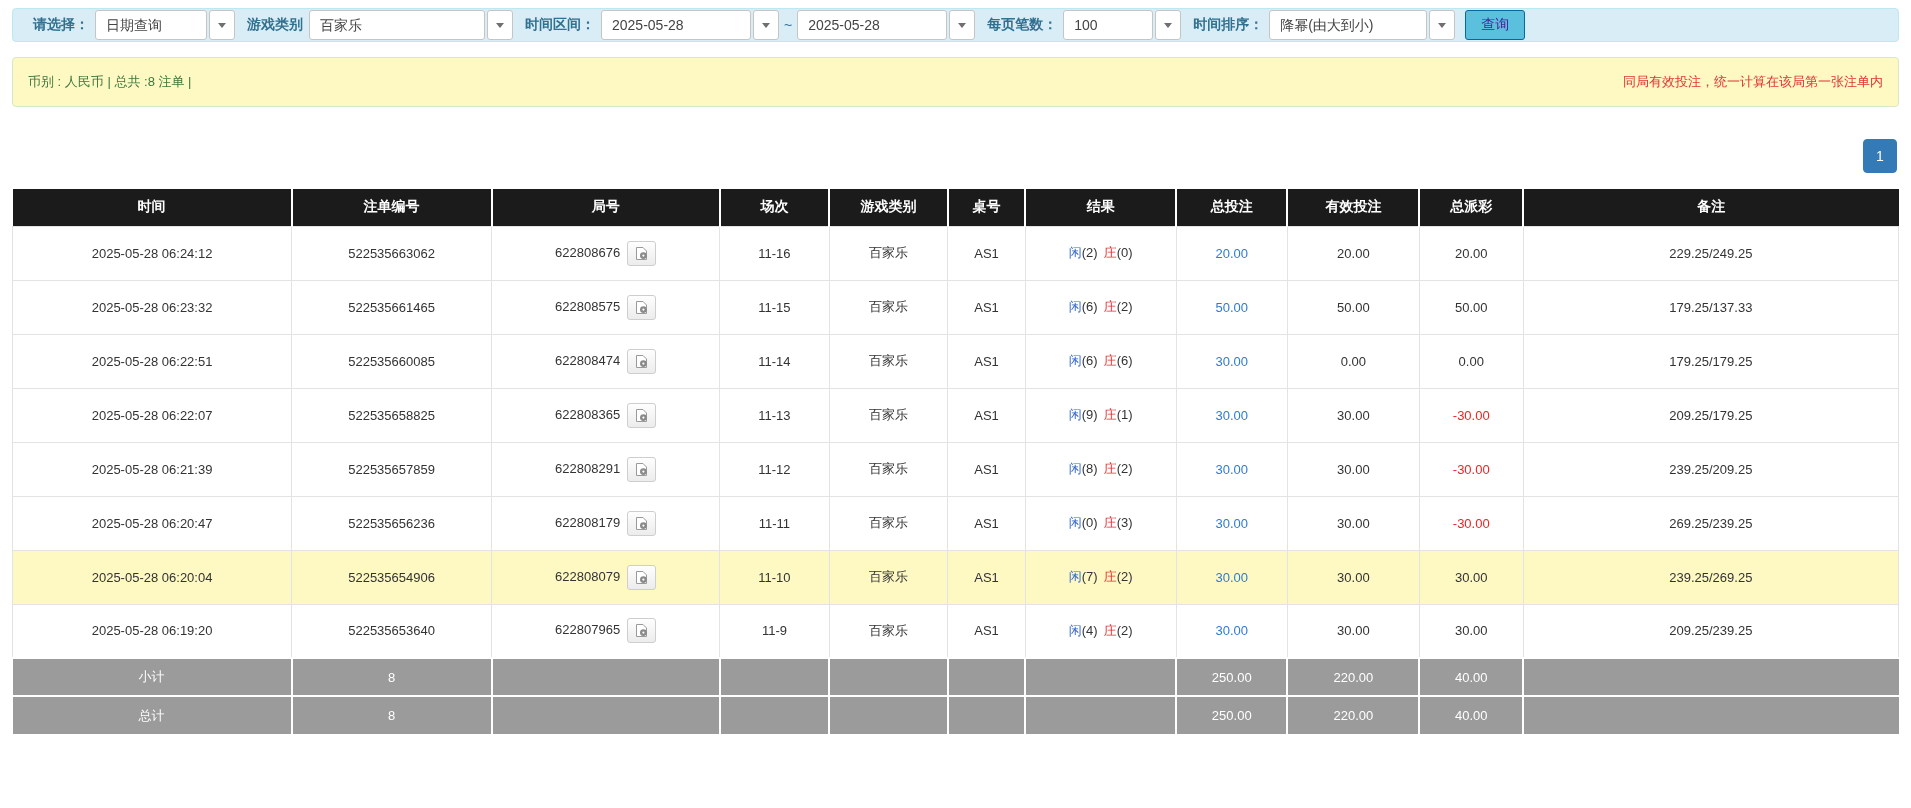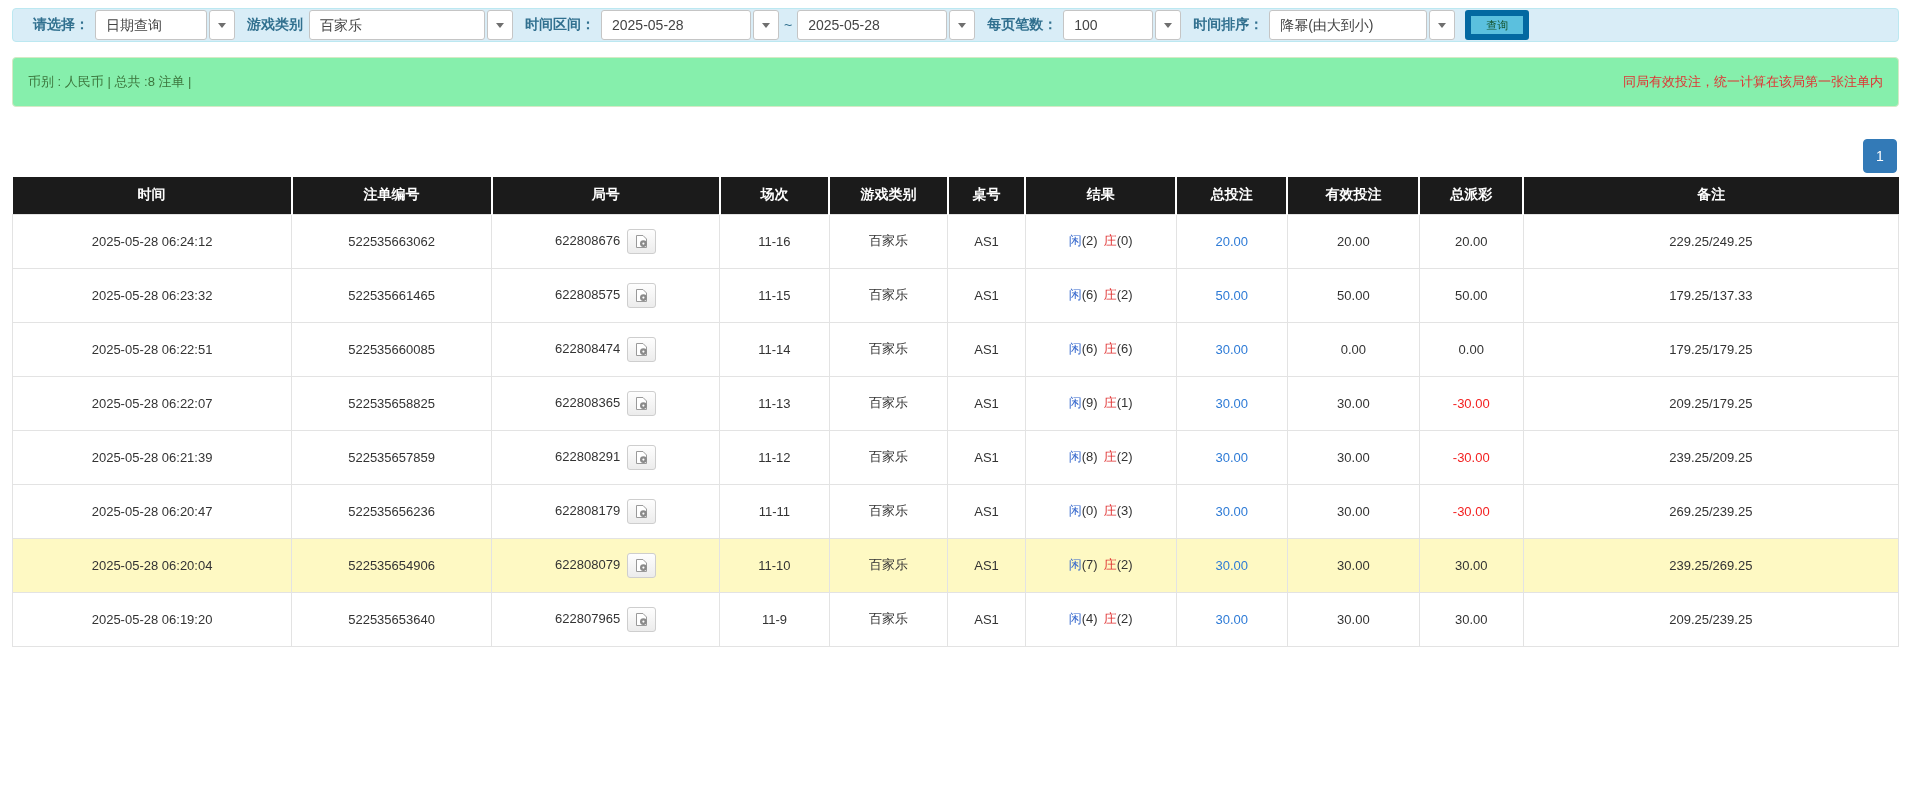--- a/index.html
+++ b/index.html
@@ -28,41 +28,41 @@
     white-space:nowrap; overflow:hidden;
   }
   .karrow {
     width:26px; height:30px; margin-left:2px; background:#fff;
     border:1px solid #c5c5c5; border-radius:3px;
     display:inline-flex; align-items:center; justify-content:center; cursor:pointer;
   }
   .caret { width:0; height:0; border-left:4px solid transparent; border-right:4px solid transparent; border-top:5px solid #6f6f6f; }
   .search-btn {
     height:30px; padding:0 15px; margin-left:10px;
-    background:#5bc0de; border:6px solid #0369a1; border-radius:3px;
-    color:#14532d; font-size:11px; cursor:pointer;
+    background:#5bc0de; border:1px solid #0369a1; border-radius:3px;
+    color:#4c1d95; font-size:14px; cursor:pointer;
   }
 
   
   .alert-bar {
-    margin-top:15px; background:#86efac; border:1px solid #d6e9c6; border-radius:4px;
+    margin-top:15px; background:#fef9c3; border:1px solid #d6e9c6; border-radius:4px;
     padding:15px; display:flex; justify-content:space-between; align-items:center; font-size:13px;
   }
   .alert-left { color:#3c763d; }
   .alert-right { color:#e03333; }
 
   
   .pagination { margin-top:32px; text-align:right; padding-right:2px; }
   .page-btn {
     width:34px; height:34px; background:#337ab7; border:1px solid #337ab7; border-radius:4px;
     color:#fff; font-size:14px; cursor:pointer;
   }
 
   
-  table.bet-table { width:100%; border-collapse:collapse; table-layout:fixed; margin-top:4px; }
+  table.bet-table { width:100%; border-collapse:collapse; table-layout:fixed; margin-top:16px; }
   thead th {
     background:#1b1b1b; color:#fff; font-weight:bold; font-size:14px;
     height:37px; border-right:2px solid #fff; text-align:center;
   }
   thead th:last-child { border-right:none; }
   tbody td {
     height:54px; text-align:center; font-size:13px; color:#333;
     border:1px solid #e3e3e3; background:#fff; padding:0 4px;
     white-space:nowrap; overflow:hidden;
   }
@@ -359,15 +359,41 @@
     <td>
       <span class="res-player">闲</span><span>(4)</span><span class="res-banker">庄</span><span>(2)</span>
     </td>
     <td><a class="bet-link">30.00</a></td>
     <td>30.00</td>
     <td>30.00</td>
     <td>209.25/239.25</td>
   </tr>
       </tbody>
     <tfoot>
+      <tr>
+        <td>小计</td>
+        <td>8</td>
+        <td></td>
+          <td></td>
+          <td></td>
+        <td></td>
+          <td></td>
+        <td>250.00</td>
+        <td>220.00</td>
+        <td>40.00</td>
+        <td></td>
+      </tr>
+      <tr>
+        <td>总计</td>
+        <td>8</td>
+        <td></td>
+          <td></td>
+          <td></td>
+        <td></td>
+          <td></td>
+        <td>250.00</td>
+        <td>220.00</td>
+        <td>40.00</td>
+        <td></td>
+      </tr>
     </tfoot>
   </table>
 </div>
 
 </body></html>

